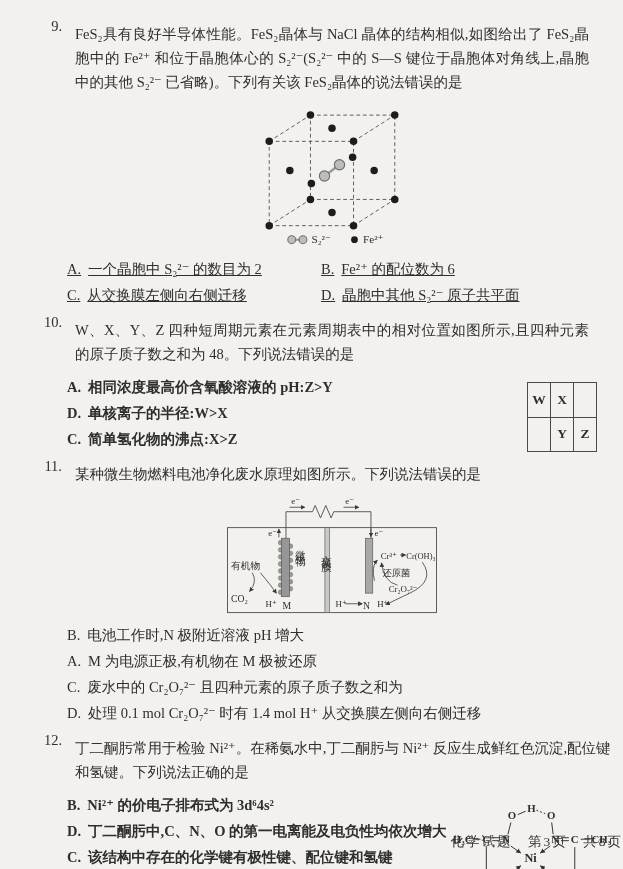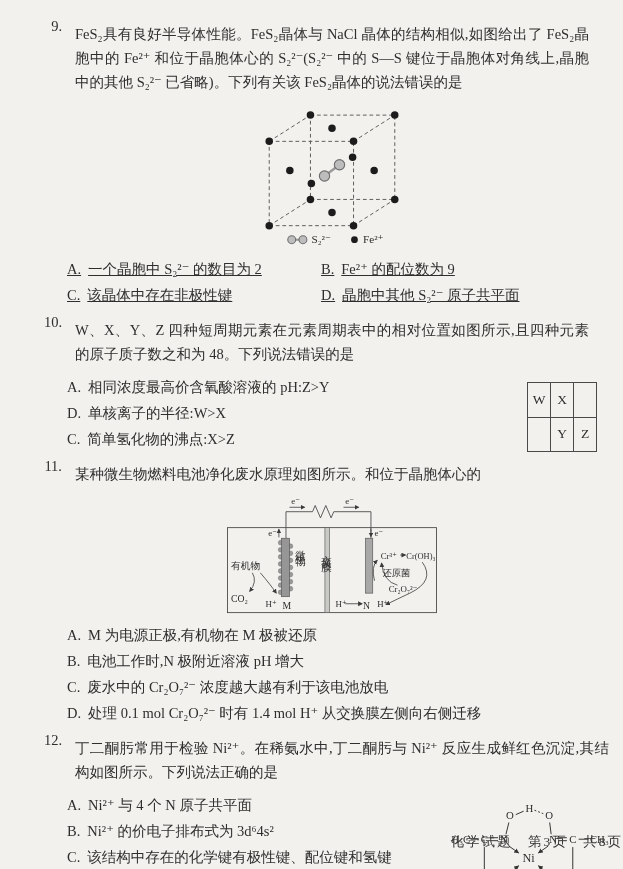--- a/index.html
+++ b/index.html
@@ -13,21 +13,21 @@
     overflow:hidden;
   }
   .content{padding:14px 26px 0 36px;}
   .q{display:flex;margin-bottom:2px;}
   .qnum{width:26px;min-width:26px;text-align:right;padding-right:5px;font-size:14.5px;line-height:24px;}
   .qbody{flex:1;}
   .qtext{margin:8px;font-size:14.5px;line-height:24px;text-align:justify;word-break:break-all;}
   .opt{font-size:14.5px;line-height:26px;white-space:nowrap;}
   .opt .lab{margin-right:7px;}
   .opts-grid{display:grid;grid-template-columns:254px 1fr;margin-top:2px;text-decoration:underline;}
-  .row{display:flex;}
+  .row{display:flex;font-weight:bold;}
   .optcol{flex:1;}
   
   .ptable{border-collapse:collapse;margin-top:8px;}
   .ptable td{border:1px solid #4a4a4a;width:22px;height:23px;text-align:center;font-size:13.5px;padding:0;}
   
   .figwrap{position:relative;margin:2px auto;}
   .fig-crystal{width:178px;text-align:center;}
   .fig-cell{width:216px;margin:3px auto 2px;}
   .fig-ni{width:172px;}
   .vlabel{
@@ -89,22 +89,22 @@
               <circle cx="64" cy="147" r="4.2" fill="#bdbdbd" stroke="#6e6e6e" stroke-width="1.1"></circle>
               <text x="73" y="151" font-size="12">S₂²⁻</text>
               <circle cx="119" cy="147" r="3.6" fill="#1c1c1c"></circle>
               <text x="128" y="151" font-size="12">Fe²⁺</text>
             </g>
           </svg>
         </div>
 
         <div class="opts-grid">
           <div class="opt"><span class="lab">A.</span><span>一个晶胞中 S₂²⁻ 的数目为 2</span></div>
-          <div class="opt"><span class="lab">B.</span><span>Fe²⁺ 的配位数为 9</span></div>
-          <div class="opt"><span class="lab">C.</span><span>该晶体中存在非极性键</span></div>
+          <div class="opt"><span class="lab">B.</span><span>Fe²⁺ 的配位数为 6</span></div>
+          <div class="opt"><span class="lab">C.</span><span>从交换膜左侧向右侧迁移</span></div>
           <div class="opt"><span class="lab">D.</span><span>晶胞中其他 S₂²⁻ 原子共平面</span></div>
         </div>
       </div>
     </section>
 
     <section class="q">
       <span class="qnum">10.</span>
       <div class="qbody">
         <p class="qtext">W、X、Y、Z 四种短周期元素在元素周期表中的相对位置如图所示,且四种元素的原子质子数之和为 48。下列说法错误的是</p>
         <div class="row">
@@ -127,21 +127,21 @@
             </tr>
           </tbody>
             </table>
         </div>
       </div>
     </section>
 
     <section class="q">
       <span class="qnum">11.</span>
       <div class="qbody">
-        <p class="qtext">某种微生物燃料电池净化废水原理如图所示。和位于晶胞体心的</p>
+        <p class="qtext">某种微生物燃料电池净化废水原理如图所示。下列说法错误的是</p>
 
         <div class="figwrap fig-cell">
           <svg viewBox="0 0 244 138" width="216">
             <defs>
               <marker id="fa" markerWidth="7" markerHeight="7" refX="5" refY="3" orient="auto">
                 <path d="M0,0 L6,3 L0,6 Z" fill="#3a3a3a"></path>
               </marker>
             </defs>
             <rect x="4" y="38" width="236" height="96" fill="none" stroke="#4a4a4a" stroke-width="1"></rect>
             <path d="M70,50 L70,20 L100,20 L103,13 L109,27 L115,13 L121,27 L124,20 L166,20 L166,50" fill="none" stroke="#4a4a4a" stroke-width="1"></path>
@@ -199,38 +199,37 @@
             <text x="206" y="73" font-size="9.5">Cr(OH)₃</text>
             <path d="M170,98 Q166,82 173,75" fill="none" stroke="#3a3a3a" stroke-width="0.9" marker-end="url(#fa)"></path>
             <path d="M196,103 Q180,99 178,78" fill="none" stroke="#3a3a3a" stroke-width="0.9" marker-end="url(#fa)"></path>
             <path d="M224,77 Q239,98 210,112 Q195,119 183,125" fill="none" stroke="#3a3a3a" stroke-width="0.9" marker-end="url(#fa)"></path>
           </svg>
           <span class="vlabel" style="left:69px;top:48px;">微生物</span>
           <span class="vlabel" style="left:95px;top:53px;">交换膜</span>
         </div>
 
         <div>
+          <div class="opt"><span class="lab">B.</span><span>电池工作时,N 极附近溶液 pH 增大</span></div>
           <div class="opt"><span class="lab">A.</span><span>M 为电源正极,有机物在 M 极被还原</span></div>
-          <div class="opt"><span class="lab">B.</span><span>电池工作时,N 极附近溶液 pH 增大</span></div>
-          <div class="opt"><span class="lab">C.</span><span>废水中的 Cr₂O₇²⁻ 浓度越大越有利于该电池放电</span></div>
+          <div class="opt"><span class="lab">C.</span><span>废水中的 Cr₂O₇²⁻ 且四种元素的原子质子数之和为</span></div>
           <div class="opt"><span class="lab">D.</span><span>处理 0.1 mol Cr₂O₇²⁻ 时有 1.4 mol H⁺ 从交换膜左侧向右侧迁移</span></div>
         </div>
       </div>
     </section>
 
     <section class="q">
       <span class="qnum">12.</span>
       <div class="qbody">
-        <p class="qtext">丁二酮肟常用于检验 Ni²⁺。在稀氨水中,丁二酮肟与 Ni²⁺ 反应生成鲜红色沉淀,其结构如图所示。下列说法正确的是</p>
+        <p class="qtext">丁二酮肟常用于检验 Ni²⁺。在稀氨水中,丁二酮肟与 Ni²⁺ 反应生成鲜红色沉淀,配位键和氢键。下列说法正确的是</p>
         <div class="row">
           <div class="optcol">
-            <div class="opt"><span class="lab">A.</span><span>Ni²⁺ 与 4 个 N 原子共平面</span></div>
             <div class="opt"><span class="lab">B.</span><span>Ni²⁺ 的价电子排布式为 3d⁶4s²</span></div>
+            <div class="opt"><span class="lab">D.</span><span>丁二酮肟中,C、N、O 的第一电离能及电负性均依次增大</span></div>
             <div class="opt"><span class="lab">C.</span><span>该结构中存在的化学键有极性键、配位键和氢键</span></div>
-            <div class="opt"><span class="lab">D.</span><span>丁二酮肟中,C、N、O 的第一电离能及电负性均依次增大</span></div>
           </div>
 
           <div class="figwrap fig-ni">
             <svg viewBox="0 0 175 125" width="172">
               <defs>
                 <marker id="na" markerWidth="6" markerHeight="6" refX="4.5" refY="2.5" orient="auto">
                   <path d="M0,0 L5,2.5 L0,5 Z" fill="#333"></path>
                 </marker>
               </defs>
               <g font-size="11" text-anchor="middle">

